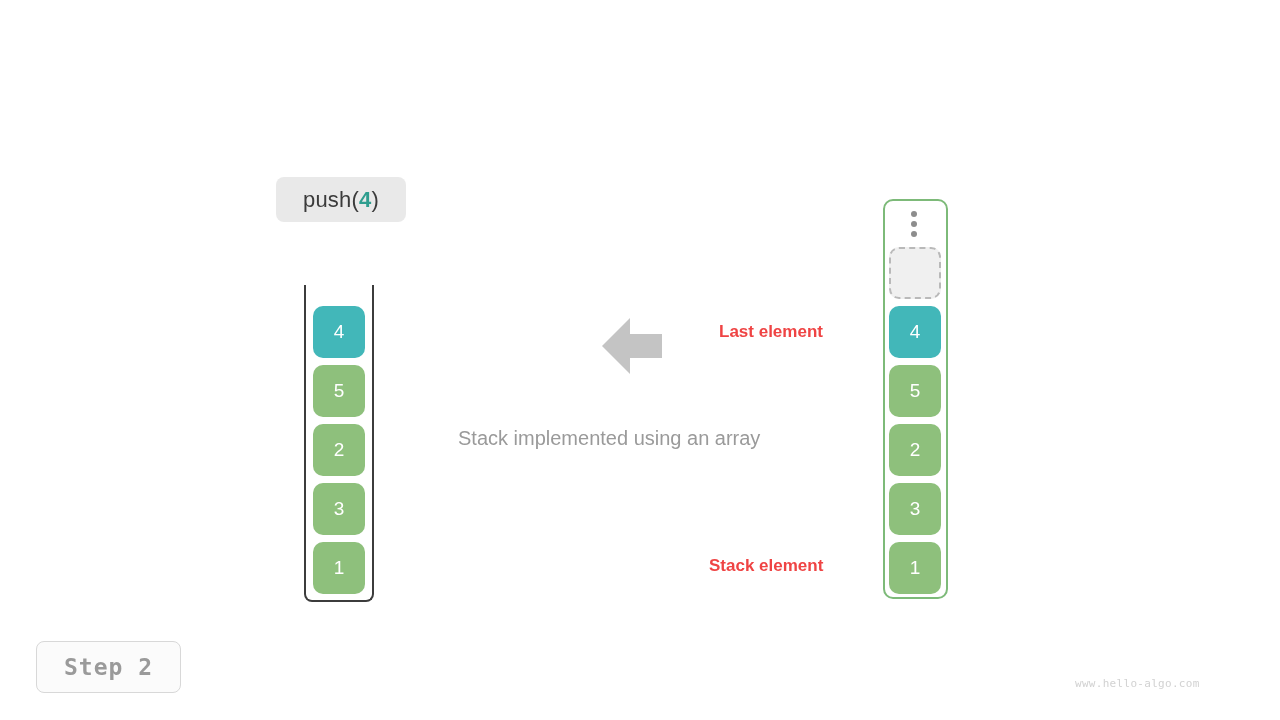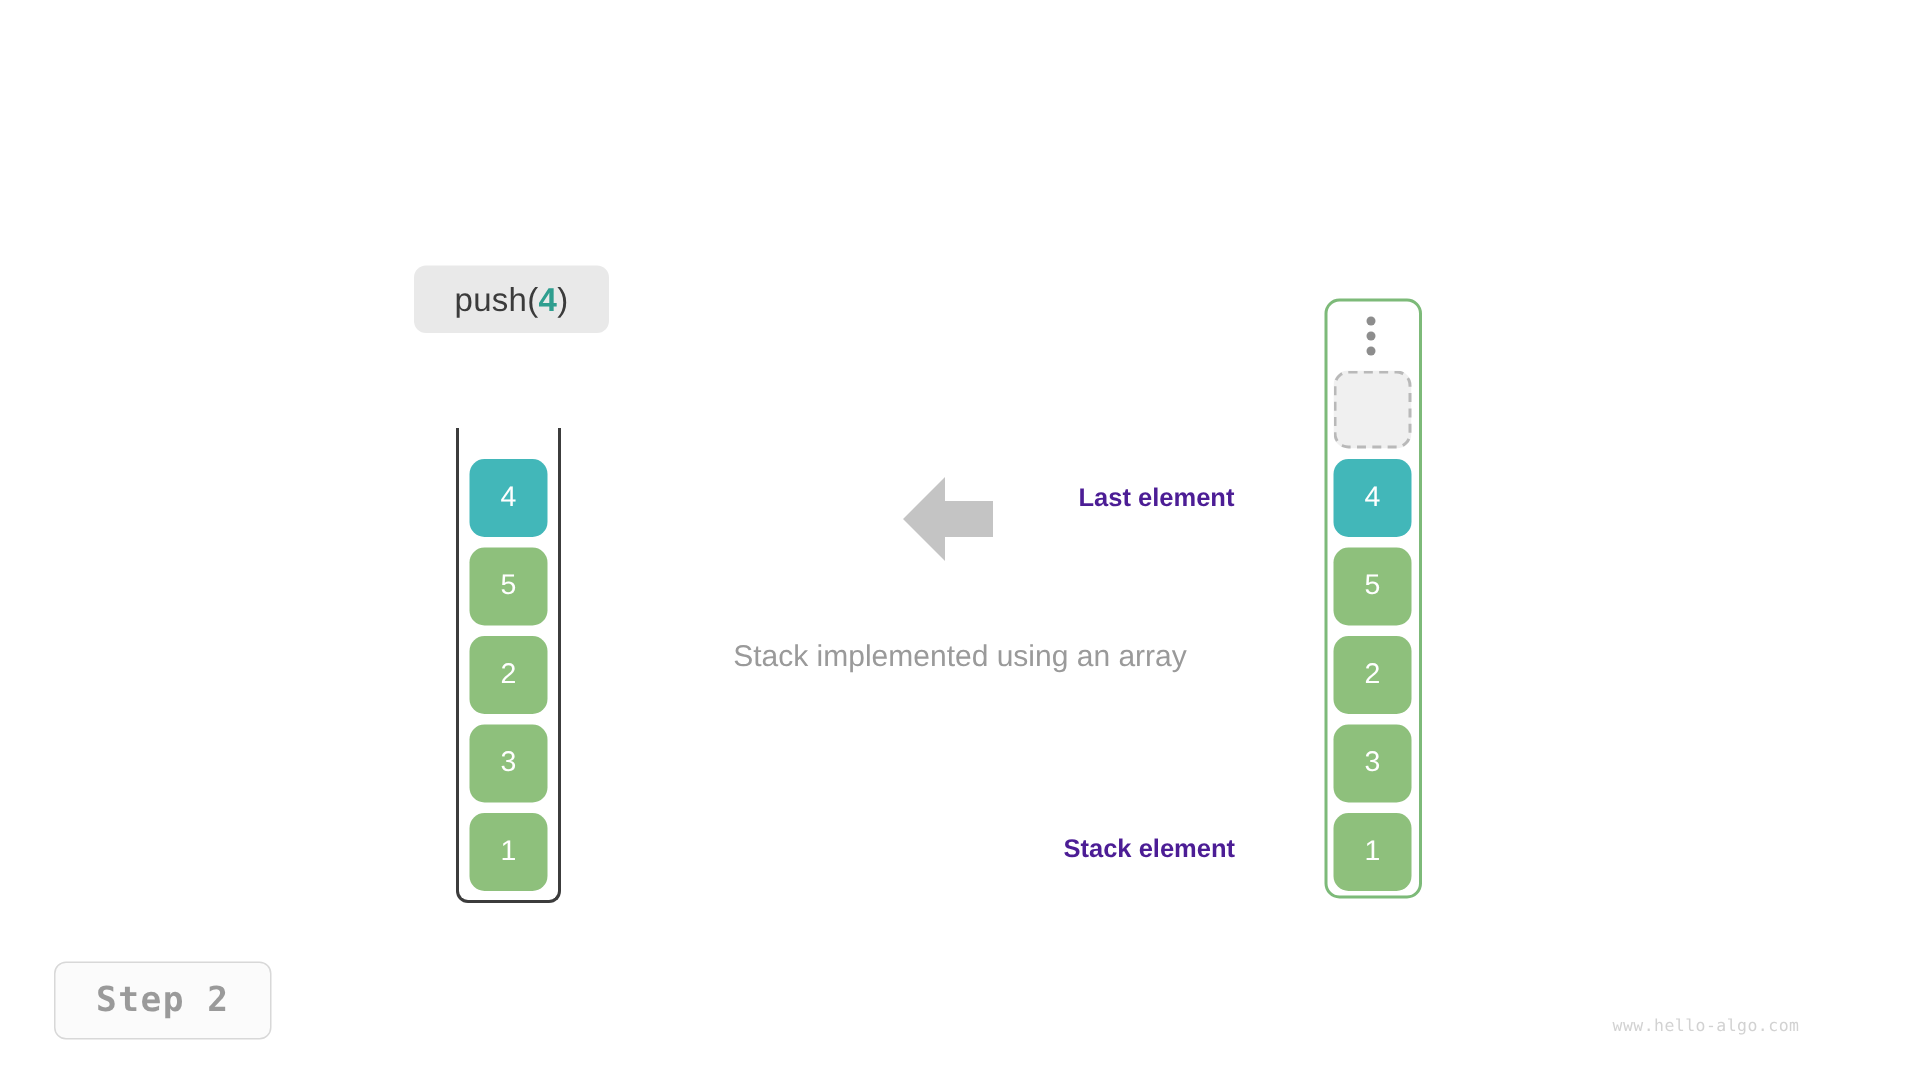--- a/index.html
+++ b/index.html
@@ -128,32 +128,32 @@
     top: 317px;
     width: 60px;
     height: 58px;
   }
 
   
   .label-bold {
     position: absolute;
     font-size: 17px;
     font-weight: bold;
-    color: #4c1d95;
+    color: #ef4444;
     white-space: nowrap;
   }
   #label-last  { left: 719px; top: 322px; }
   #label-first { left: 709px; top: 556px; }
 
   .caption {
     position: absolute;
     left: 458px;
     top: 427px;
     width: 364px;
-    text-align: center;
+    text-align: left;
     font-size: 20px;
     color: #9a9a9a;
     white-space: nowrap;
   }
 
   
   .annotation {
     position: absolute;
     left: 962px;
     top: 270px;

